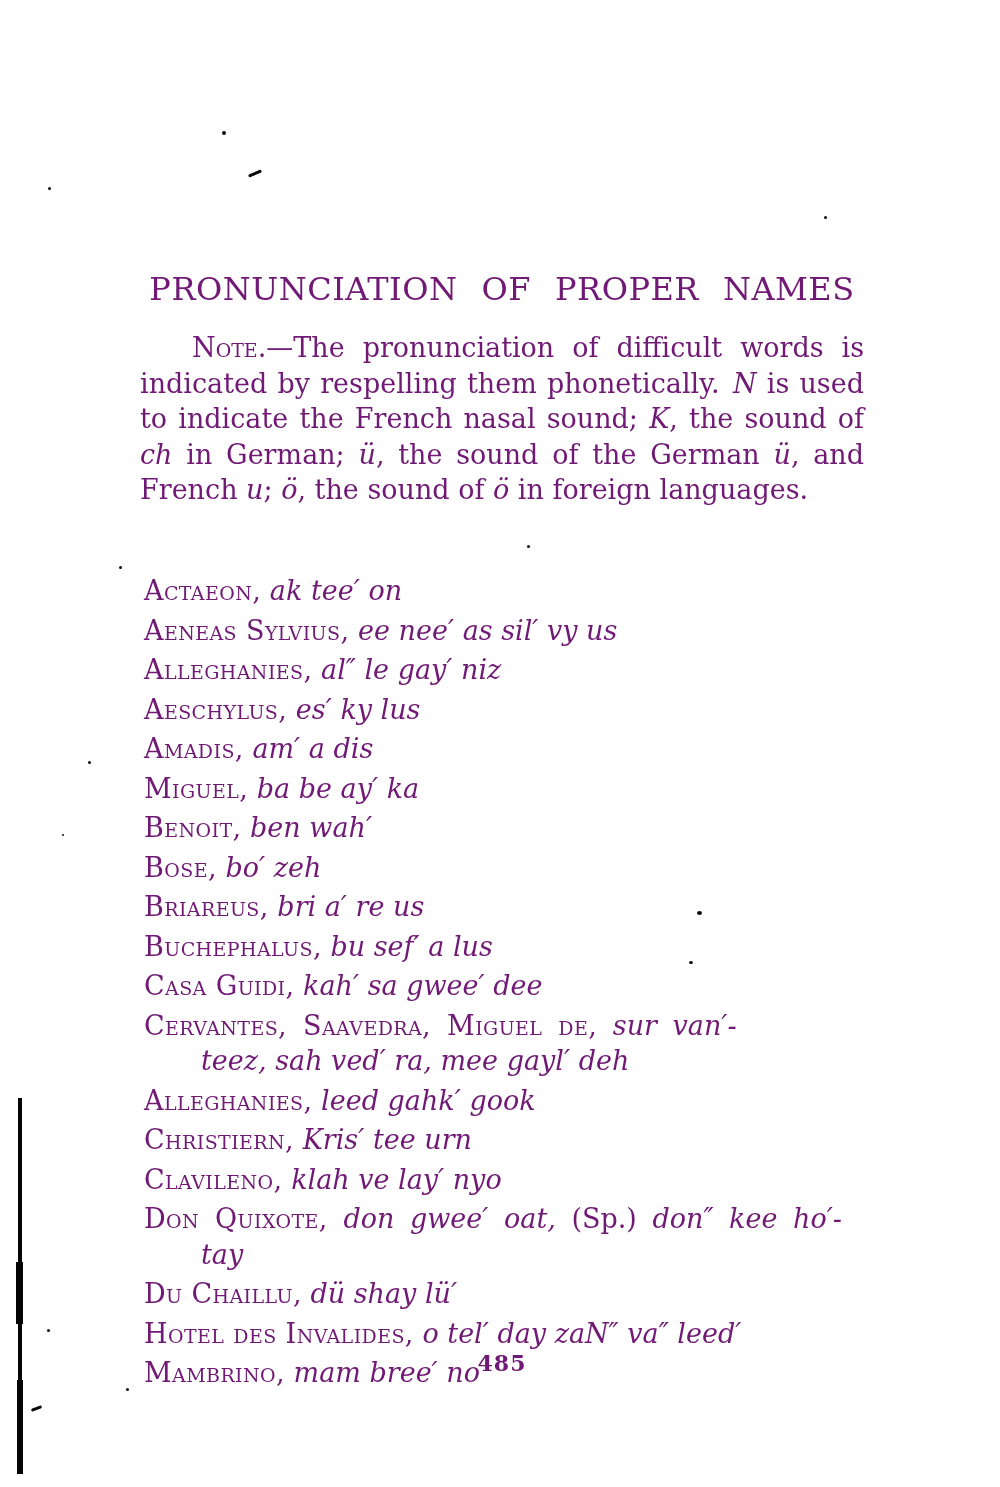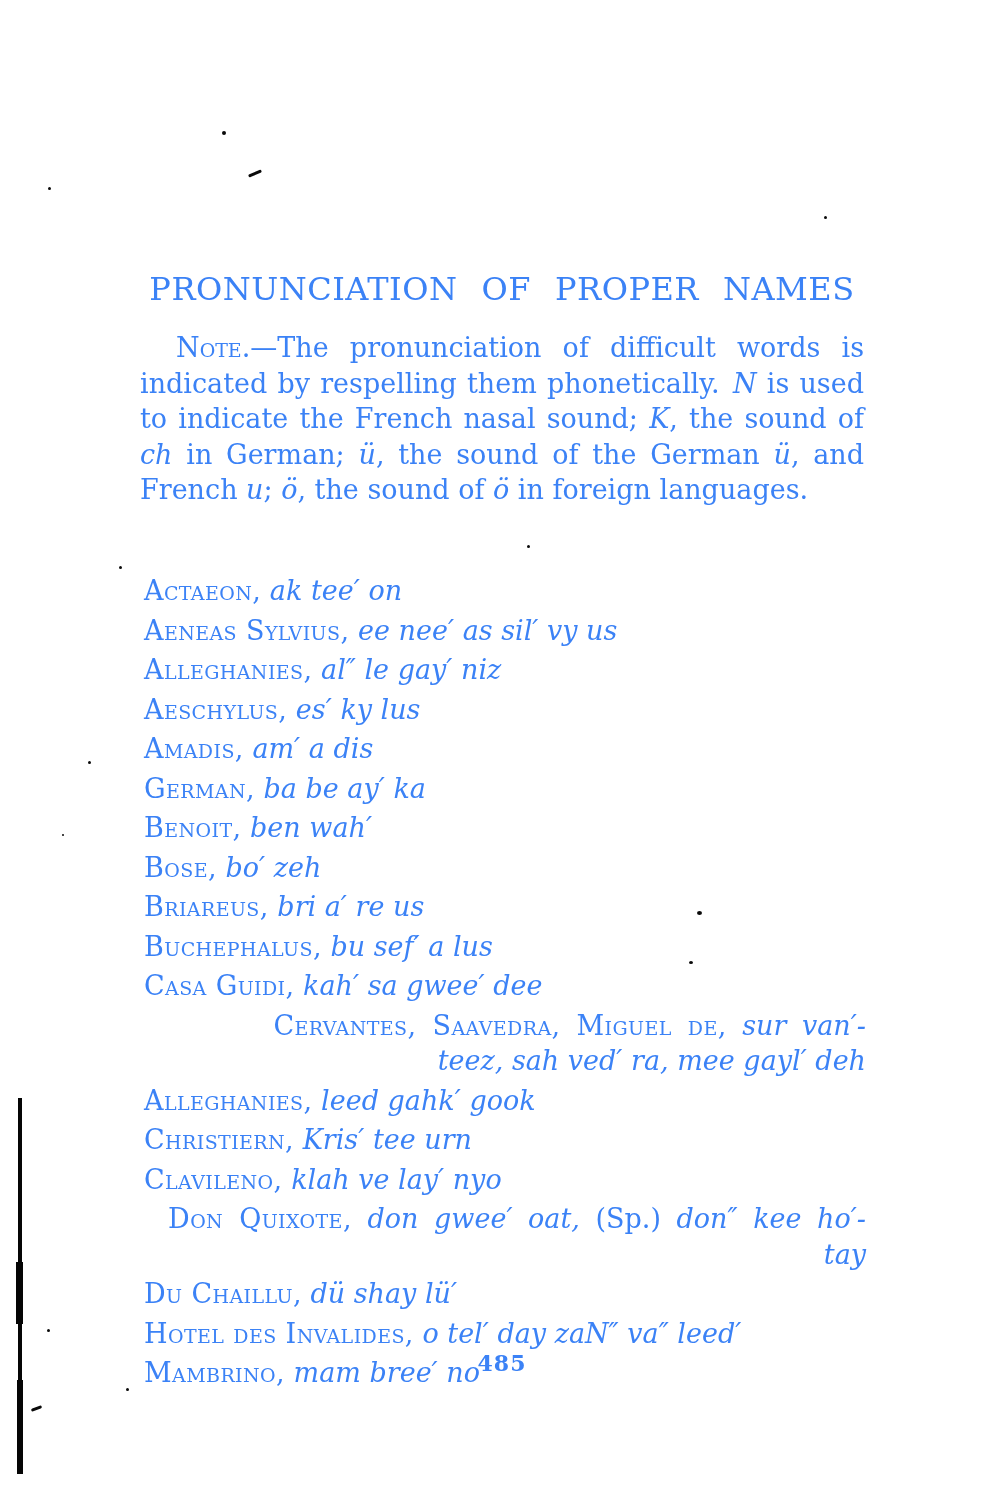--- a/index.html
+++ b/index.html
@@ -1,20 +1,20 @@
 <!DOCTYPE html>
 <html><head>
 <meta charset="utf-8">
 <style>
   html,body{margin:0;padding:0;background:#ffffff;}
   .page{
     position:relative;
     width:876px;height:1487px;
     background:#ffffff;
-    color:#3b82f6;
+    color:#701a75;
     font-family:"DejaVu Serif","Liberation Serif",serif;
     overflow:hidden;
   }
   .title{
     position:absolute;left:140px;top:270px;width:724px;
     margin:0;
     font-size:32px;font-weight:normal;
     text-align:center;
     letter-spacing:0.5px;word-spacing:0.42em;
     white-space:nowrap;
@@ -26,24 +26,24 @@
     text-align:justify;text-indent:36px;
   }
   .entries{
     position:absolute;left:140px;top:569px;width:730px;
   }
   .entry{
     margin:4px;
     font-size:27px;line-height:35.5px;
     padding-left:57px;text-indent:-57px;
   }
-  .entry.wrapped{word-spacing:0.26em;text-align:right;}
+  .entry.wrapped{word-spacing:0.26em;}
   .nostretch{word-spacing:normal;}
   .name{font-variant:small-caps;letter-spacing:0.4px;}
-  .sc{font-variant:small-caps;}
+  .sc{font-variant:small-caps;margin-left:16px;}
   .it{font-style:italic;}
   .pagenum{
     position:absolute;left:140px;top:1350px;width:724px;
     text-align:center;
     font-size:22px;font-weight:bold;letter-spacing:1px;
   }
   .speck{position:absolute;background:#0a0a0a;border-radius:50%;}
   .slash{position:absolute;background:#0a0a0a;border-radius:2px;}
   .gutter{position:absolute;background:#050505;}
 </style>
@@ -55,21 +55,21 @@
   <h1 class="title">PRONUNCIATION OF PROPER NAMES</h1>
 
   <p class="note"><span class="sc">Note.</span><span class="">—The pronunciation of difficult words is indicated by respelling them phonetically. </span><span class="it">N</span><span class=""> is used to indicate the French nasal sound; </span><span class="it">K</span><span class="">, the sound of </span><span class="it">ch</span><span class=""> in German; </span><span class="it">ü</span><span class="">, the sound of the German </span><span class="it">ü</span><span class="">, and French </span><span class="it">u</span><span class="">; </span><span class="it">ö</span><span class="">, the sound of </span><span class="it">ö</span><span class=""> in foreign languages.</span></p>
 
   <div class="entries">
       <p class="entry"><span class="name">Actaeon,</span> <span class="it">ak tee′ on</span></p>
       <p class="entry"><span class="name">Aeneas Sylvius,</span> <span class="it">ee nee′ as sil′ vy us</span></p>
       <p class="entry"><span class="name">Alleghanies,</span> <span class="it">al″ le gay′ niz</span></p>
       <p class="entry"><span class="name">Aeschylus,</span> <span class="it">es′ ky lus</span></p>
       <p class="entry"><span class="name">Amadis,</span> <span class="it">am′ a dis</span></p>
-      <p class="entry"><span class="name">German,</span> <span class="it">ba be ay′ ka</span></p>
+      <p class="entry"><span class="name">Miguel,</span> <span class="it">ba be ay′ ka</span></p>
       <p class="entry"><span class="name">Benoit,</span> <span class="it">ben wah′</span></p>
       <p class="entry"><span class="name">Bose,</span> <span class="it">bo′ zeh</span></p>
       <p class="entry"><span class="name">Briareus,</span> <span class="it">bri a′ re us</span></p>
       <p class="entry"><span class="name">Buchephalus,</span> <span class="it">bu sef′ a lus</span></p>
       <p class="entry"><span class="name">Casa Guidi,</span> <span class="it">kah′ sa gwee′ dee</span></p>
       <p class="entry wrapped"><span class="name">Cervantes, Saavedra, Miguel de,</span> <span class="it">sur van′-</span><br><span class="it nostretch">teez, sah ved′ ra, mee gayl′ deh</span></p>
       <p class="entry"><span class="name">Alleghanies,</span> <span class="it">leed gahk′ gook</span></p>
       <p class="entry"><span class="name">Christiern,</span> <span class="it">Kris′ tee urn</span></p>
       <p class="entry"><span class="name">Clavileno,</span> <span class="it">klah ve lay′ nyo</span></p>
       <p class="entry wrapped"><span class="name">Don Quixote,</span> <span class="it">don gwee′ oat, </span><span class="">(Sp.) </span><span class="it">don″ kee ho′-</span><br><span class="it nostretch">tay</span></p>

